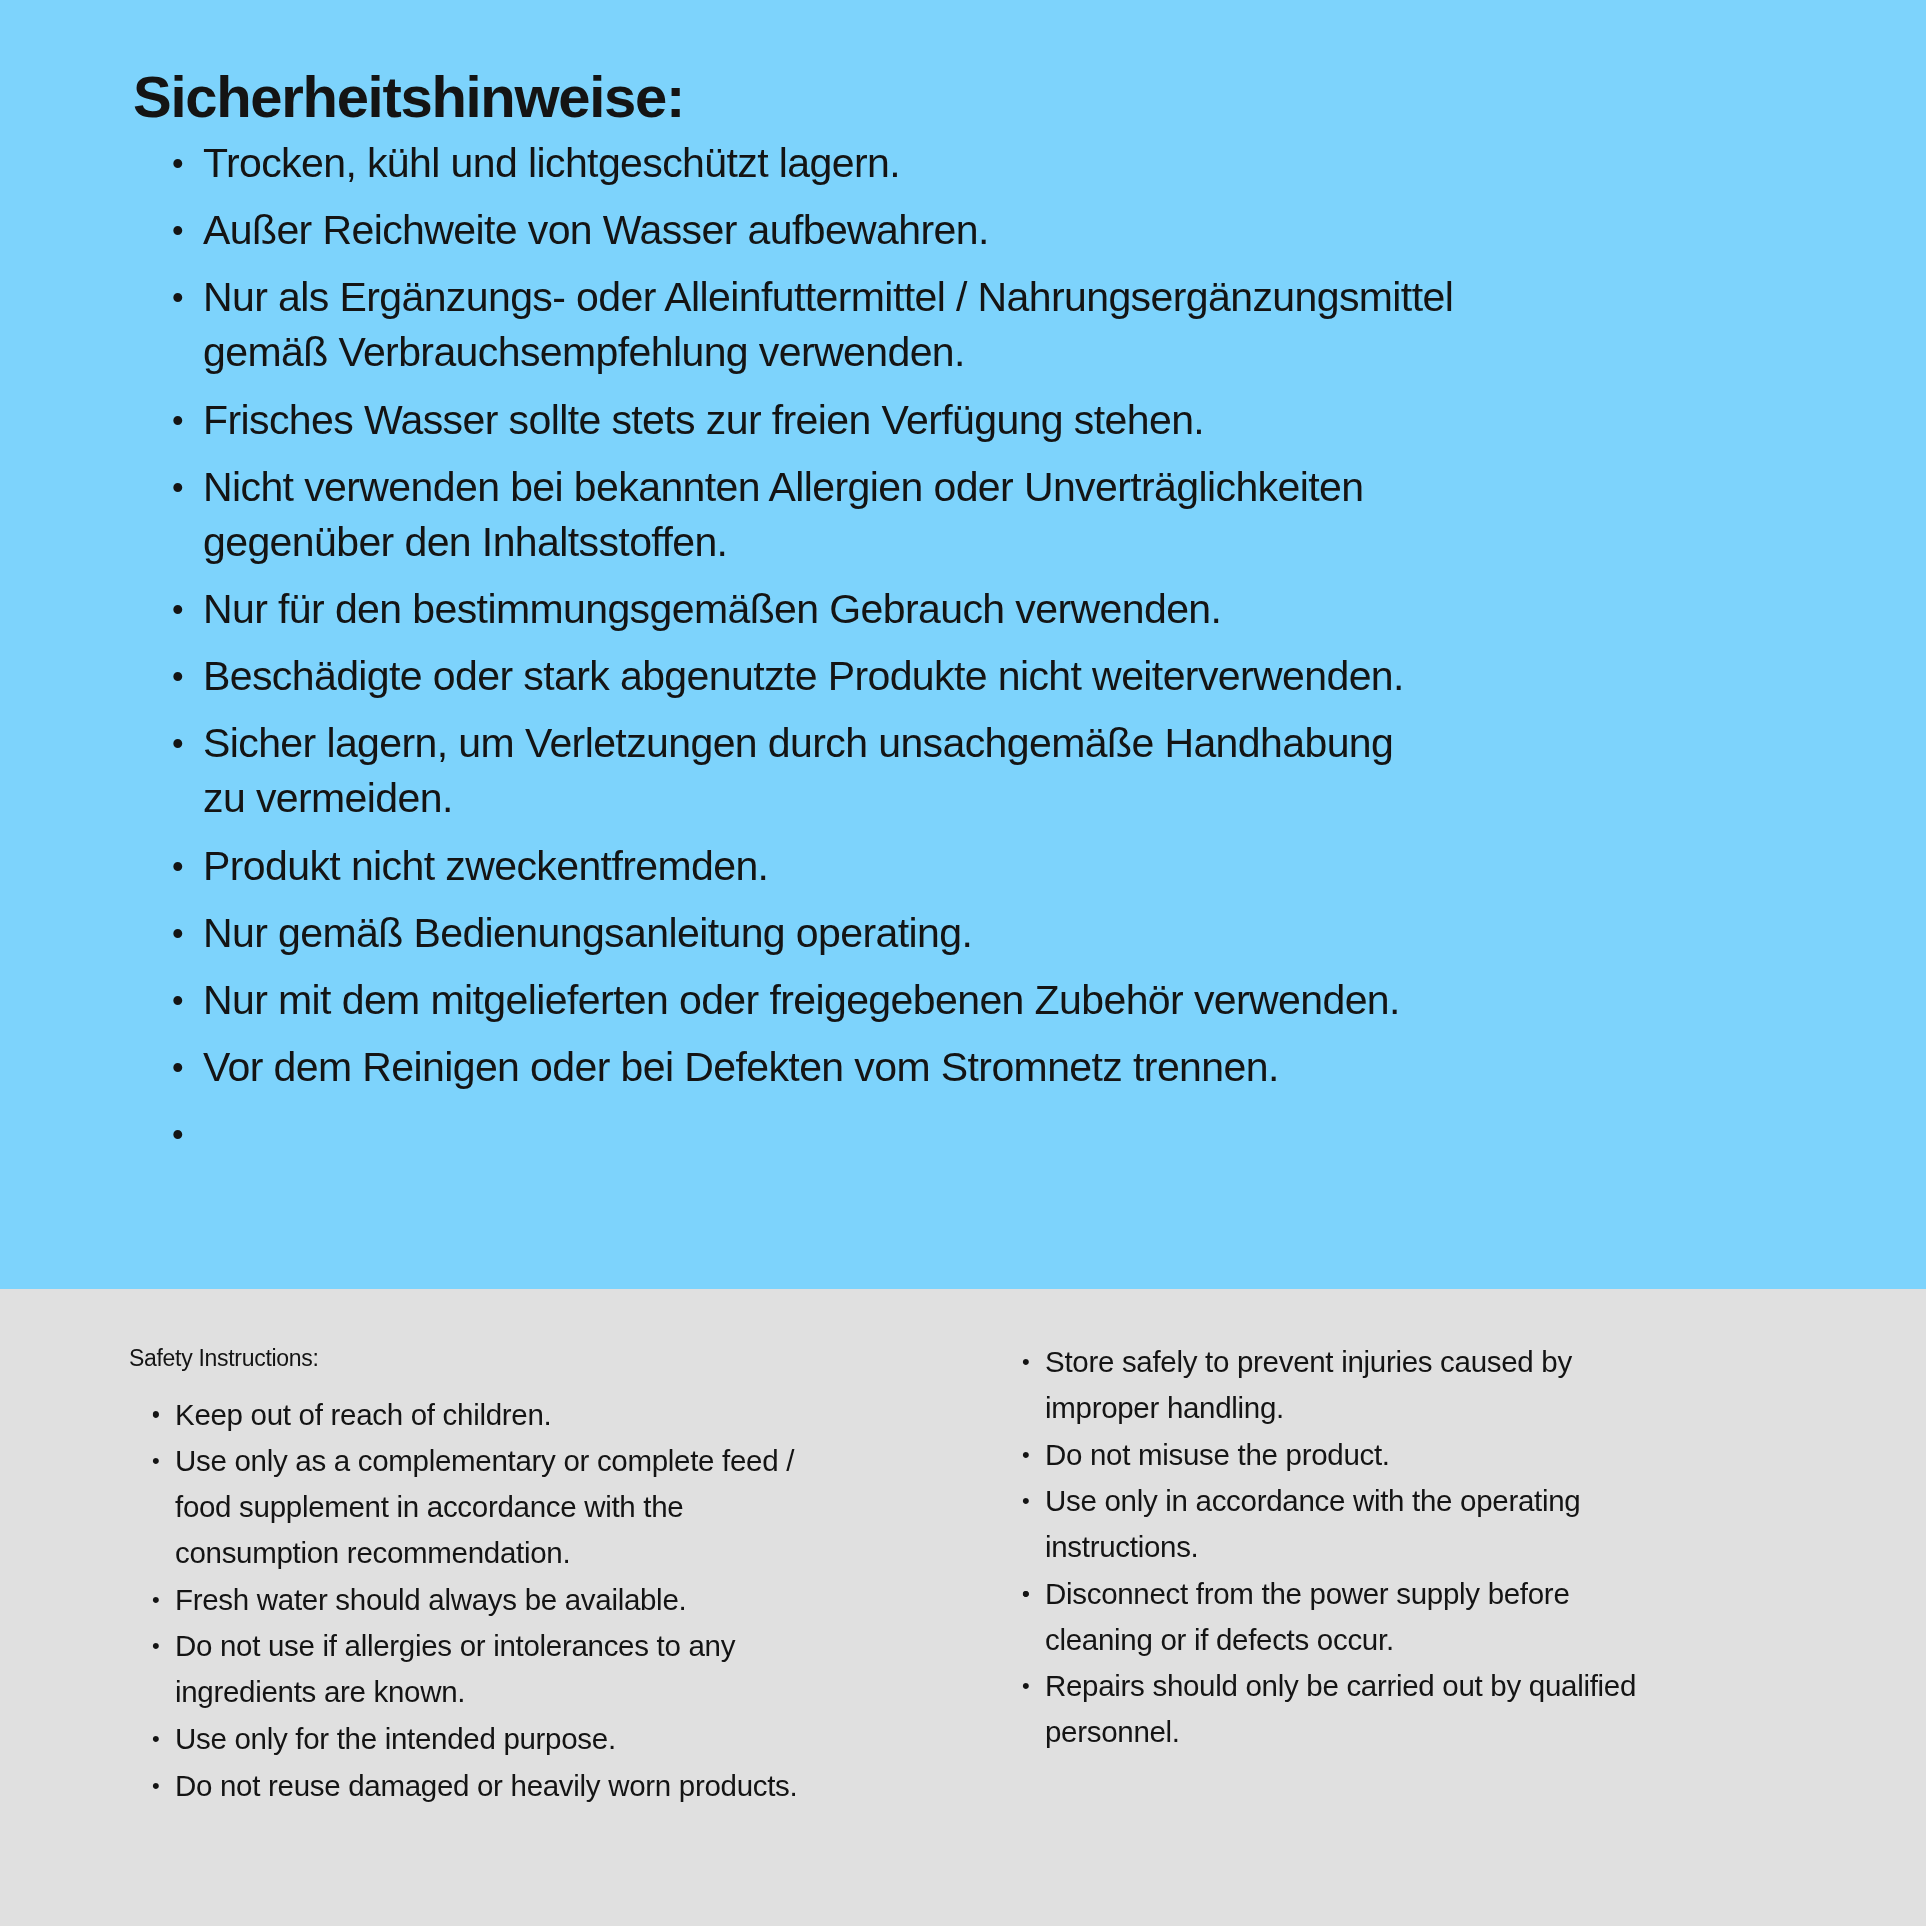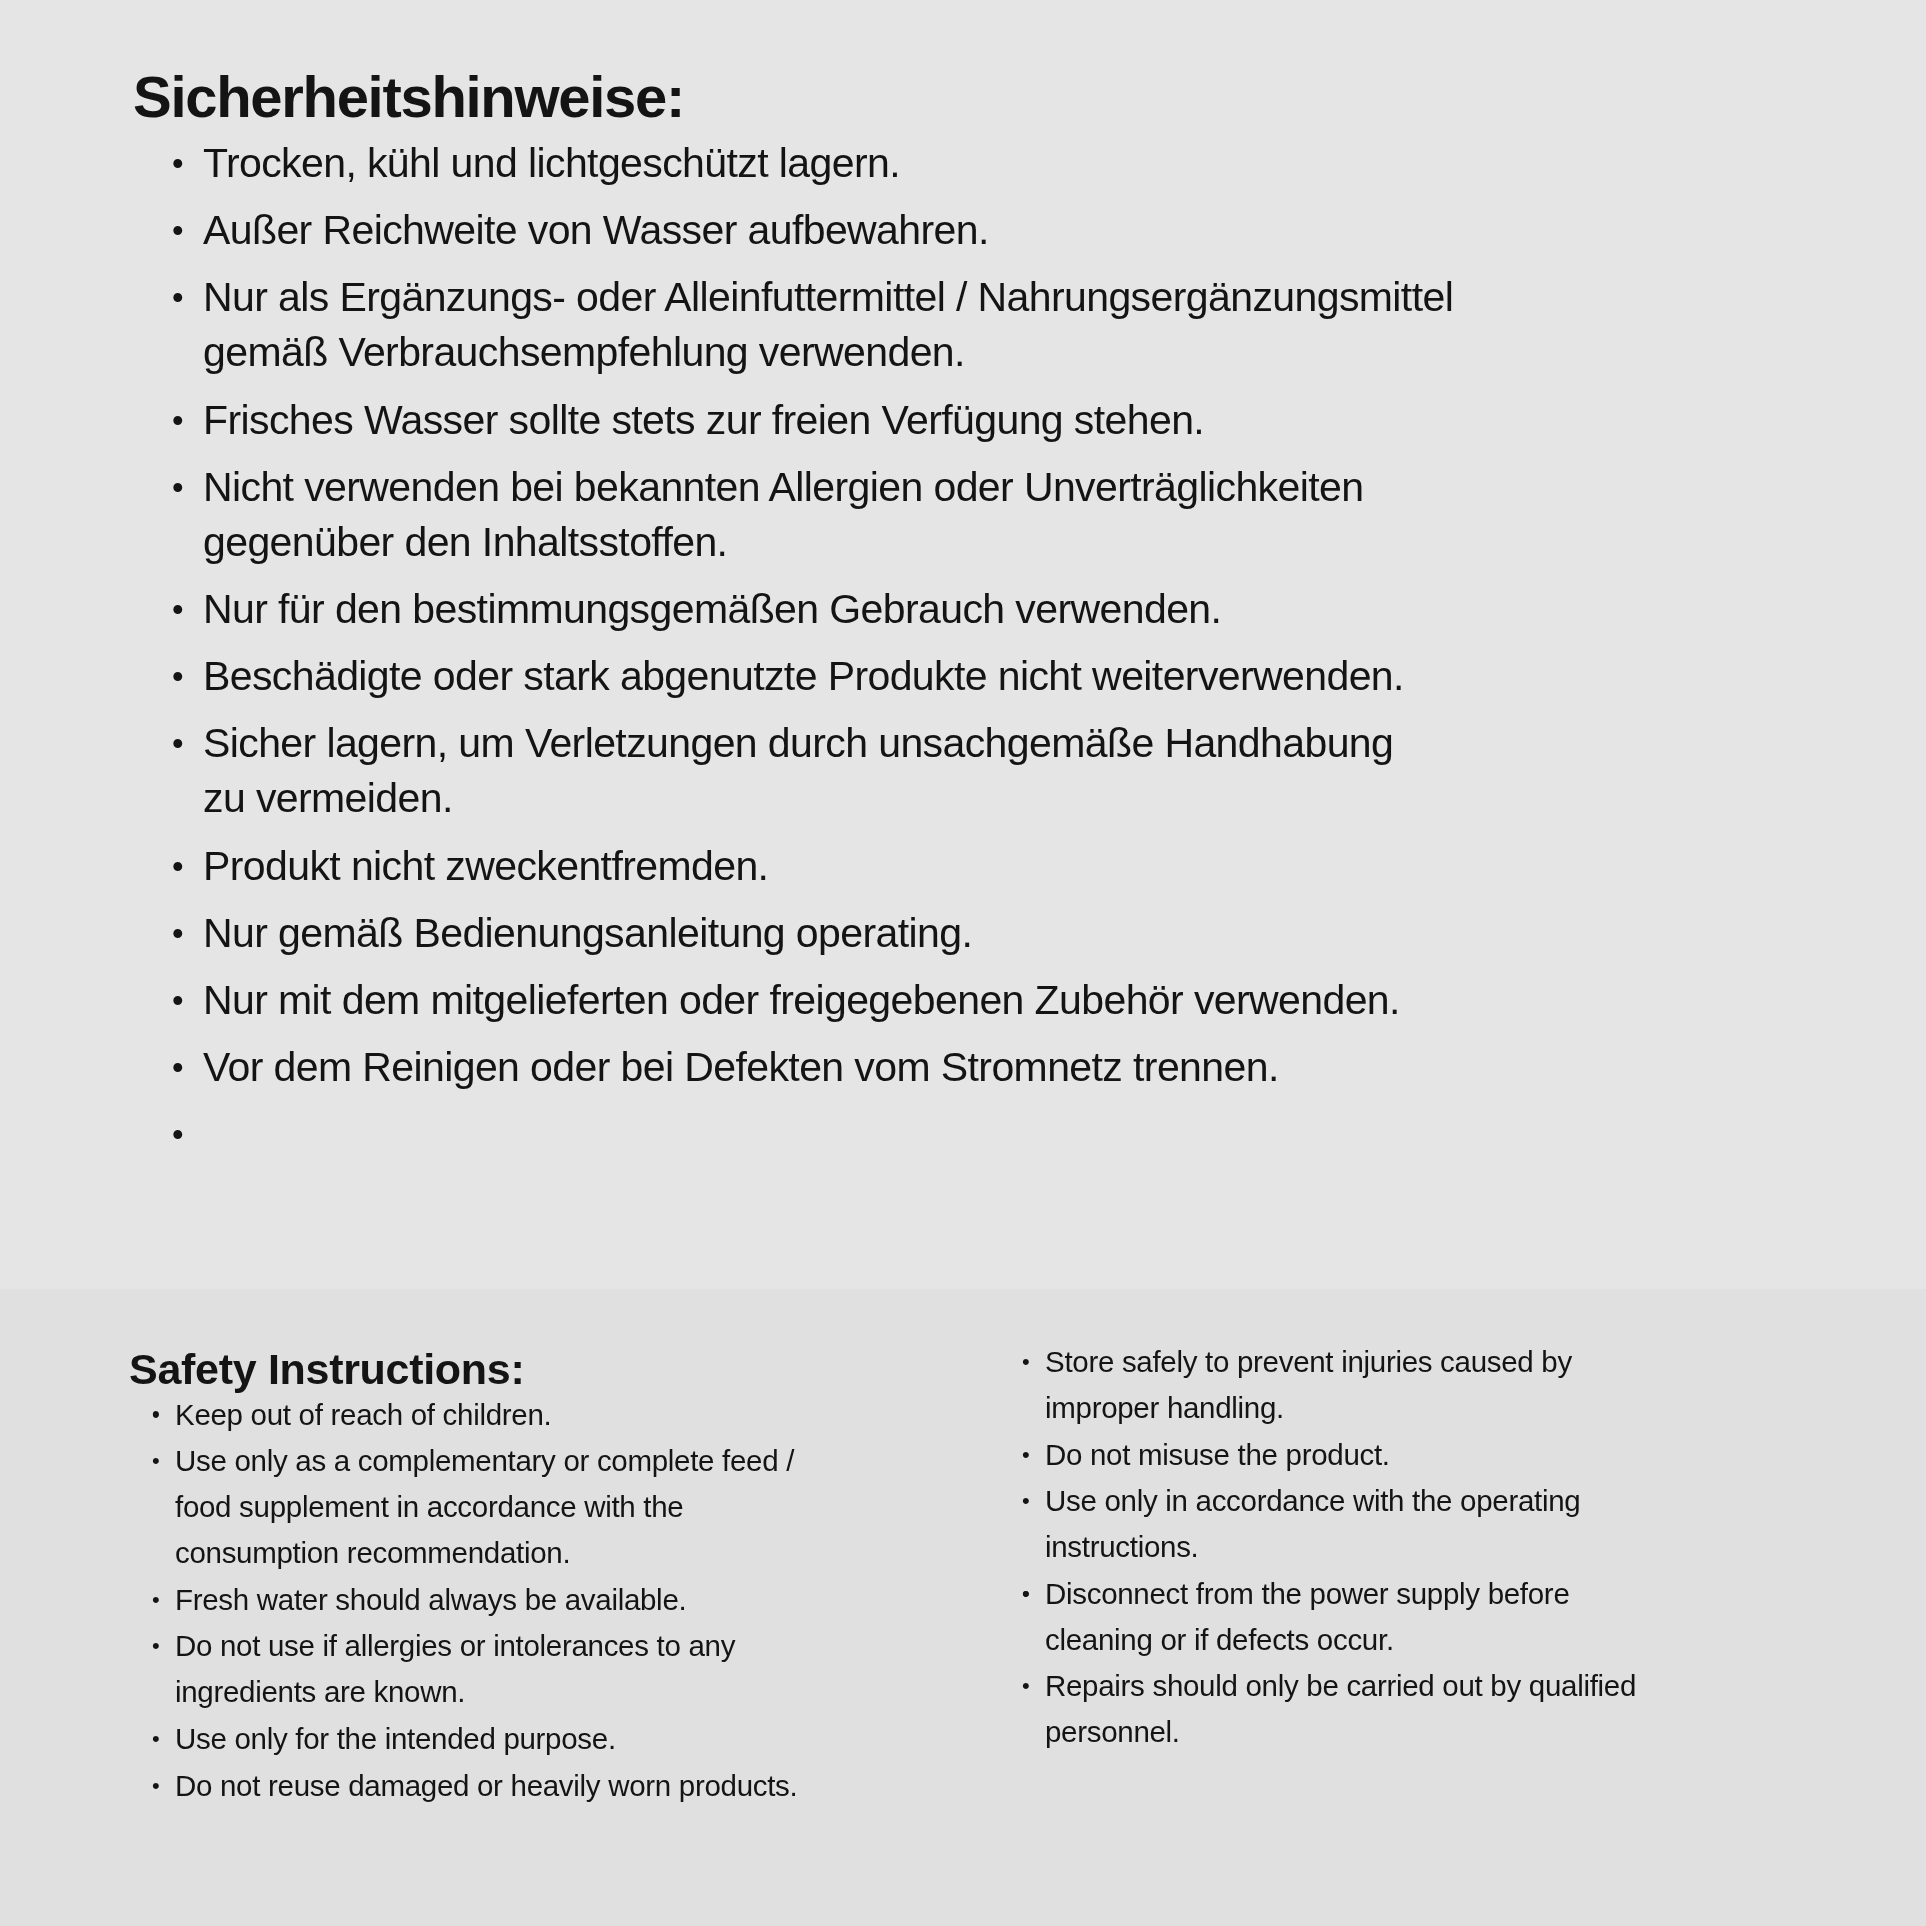--- a/index.html
+++ b/index.html
@@ -1,20 +1,20 @@
 <!DOCTYPE html>
 <html style="font-size:10.3px"><head>
 <meta charset="utf-8">
 <style>
   html, body { margin: 0; padding: 0; }
   .page {
     position: relative;
     width: 1926px;
     height: 1926px;
-    background: #e5e5e5;
+    background: #7dd3fc;
     overflow: hidden;
     font-family: "Liberation Sans", sans-serif;
     color: #141414;
   }
   .band {
     position: absolute;
     left: 0;
     top: 1289px;
     width: 1926px;
     height: 637px;
@@ -51,22 +51,22 @@
     top: 0;
     line-height: inherit;
   }
   .de-list .dot { font-size: 33px; }
   .txt { white-space: pre-line; }
   h2.en-title {
     position: absolute;
     left: 129px;
     top: 1346px;
     margin: 0;
-    font-size: 43px;
-    font-weight: 700;
+    font-size: 23px;
+    font-weight: 400;
     letter-spacing: -0.3px;
     line-height: 1.1;
   }
   ul.en-list li {
     position: relative;
     padding-left: 23px;
     font-size: 29.5px;
     line-height: 46px;
     letter-spacing: -0.3px;
     margin-bottom: 0.6px;

